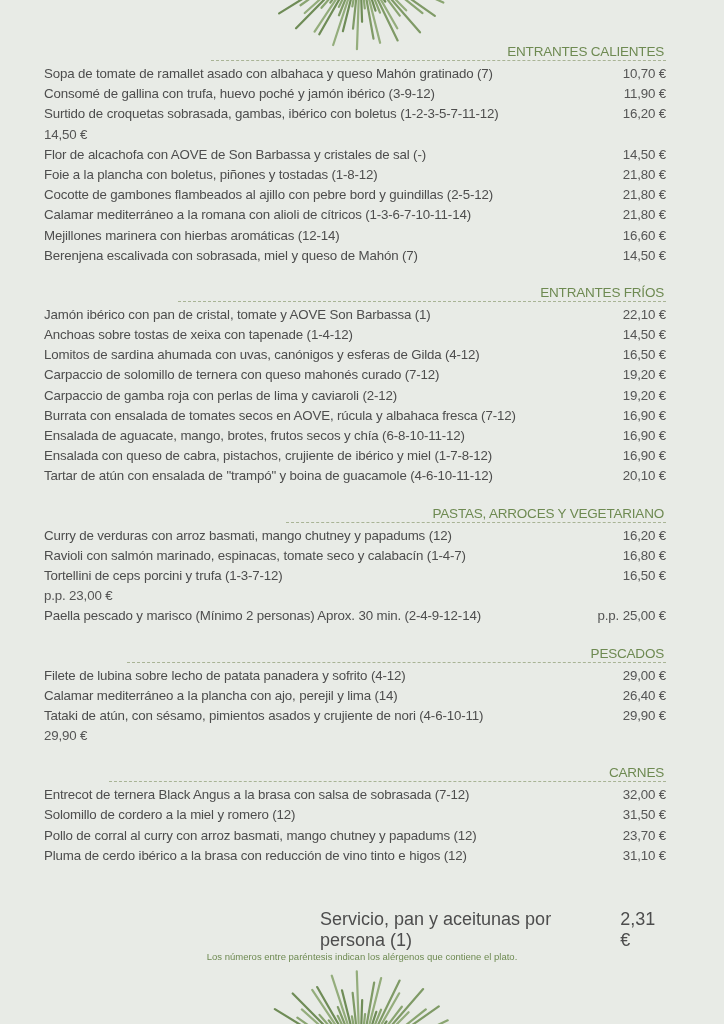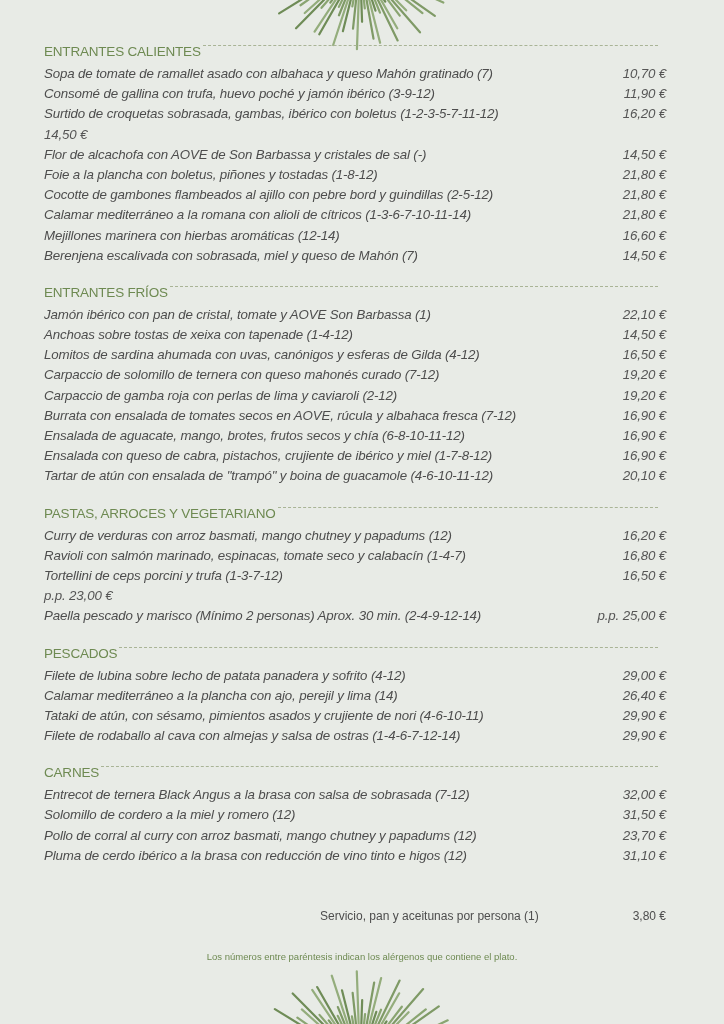--- a/index.html
+++ b/index.html
@@ -8,30 +8,31 @@
     background: #e8ebe6;
     font-family: "Liberation Sans", sans-serif;
     color: #4a4a4a;
     position: relative;
   }
   .palm-top { position: absolute; left: 240px; top: -6px; width: 240px; height: 62px; overflow: hidden; }
   .palm-bottom { position: absolute; left: 240px; top: 966px; width: 240px; height: 58px; overflow: hidden; }
   .menu { position: absolute; left: 44px; top: 44px; width: 622px; }
   .section { margin-bottom: 19px; }
   .section-header {
-    display: flex; height: 18px;
+    display: flex; align-items: flex-end; height: 18px;
     font-size: 13.5px; color: #6e8a52; letter-spacing: -0.2px;
     margin-bottom: 2px;
+    flex-direction: column;
   }
   .section-header .title { white-space: nowrap; padding-right: 2px; position: relative; z-index: 2; }
   .section-header .rule { flex: 0 0 auto; border-bottom: 1px dashed #a9b496; height: 1px; margin-bottom: 2px; }
-  .item { display: flex; justify-content: space-between; height: 20.2px; line-height: 20.2px; font-size: 13.3px; color: #4d4d4d; letter-spacing: -0.15px; font-style: italic; }
+  .item { display: flex; justify-content: space-between; height: 20.2px; line-height: 20.2px; font-size: 13.3px; color: #4d4d4d; letter-spacing: -0.15px; }
   .item .name { white-space: nowrap; }
   .item .price { white-space: nowrap; text-align: center; color: #555; }
-  .service { position: absolute; left: 320px; top: 909px; width: 346px; display: flex; justify-content: space-between; font-size: 12px; color: #4d4d4d; }
+  .service { position: absolute; left: 320px; top: 909px; width: 346px; display: flex; justify-content: space-between; font-size: 18px; color: #4d4d4d; }
   .footnote { position: absolute; left: 0; width: 724px; top: 951px; text-align: center; font-size: 9.5px; color: #6e8a52; }
 </style>
 </head>
 <body>
 
 <div class="palm-top">
   <svg width="240" height="62" viewBox="0 0 240 62" id="palmTop">
       <line x1="127.85829800582951" y1="-28.87571211248565" x2="193.48736494514003" y2="-17.98417320219041" stroke="#7f9a66" stroke-width="2.2" stroke-linecap="round"></line>
       <line x1="127.75143562761906" y1="-28.515976512191" x2="216.4493124787232" y2="-8.896732059511788" stroke="#8aa571" stroke-width="2.2" stroke-linecap="round"></line>
       <line x1="127.61532596118516" y1="-28.161840347247864" x2="185.1490600700089" y2="-12.028065246951286" stroke="#6f8c57" stroke-width="2.2" stroke-linecap="round"></line>
@@ -212,21 +213,20 @@
         </div>
         <div class="item">
           <span class="name">Calamar mediterráneo a la plancha con ajo, perejil y lima (14)</span>
           <span class="price">26,40 €</span>
         </div>
         <div class="item">
           <span class="name">Tataki de atún, con sésamo, pimientos asados y crujiente de nori (4-6-10-11)</span>
           <span class="price">29,90 €</span>
         </div>
         <div class="item">
-          <span class="name">Filete de rodaballo al cava con almejas y salsa de ostras (1-4-6-7-12-14)</span>
           <span class="price">29,90 €</span>
         </div>
       </div>
   </div>
   <div class="section">
     <div class="section-header">
       <span class="title">CARNES</span>
       <span class="rule" style="width: 557px;"></span>
     </div>
     <div class="items">
@@ -245,21 +245,21 @@
         <div class="item">
           <span class="name">Pluma de cerdo ibérico a la brasa con reducción de vino tinto e higos (12)</span>
           <span class="price">31,10 €</span>
         </div>
       </div>
   </div>
 </div>
 
 <div class="service">
   <span>Servicio, pan y aceitunas por persona (1)</span>
-  <span>3,80 €</span>
+  <span>2,31 €</span>
 </div>
 
 <div class="footnote">Los números entre paréntesis indican los alérgenos que contiene el plato.</div>
 
 <div class="palm-bottom">
   <svg width="240" height="58" viewBox="0 0 240 58" id="palmBottom">
       <line x1="127.85829800582951" y1="93.87571211248566" x2="197.35512099488423" y2="82.3517612654636" stroke="#7f9a66" stroke-width="2.2" stroke-linecap="round"></line>
       <line x1="127.75143562761906" y1="93.515976512191" x2="221.52559208286652" y2="72.78603374685451" stroke="#8aa571" stroke-width="2.2" stroke-linecap="round"></line>
       <line x1="127.61532596118516" y1="93.16184034724786" x2="188.57795796843038" y2="76.08217394415925" stroke="#6f8c57" stroke-width="2.2" stroke-linecap="round"></line>
       <line x1="127.45048256799376" y1="92.81463982464861" x2="170.70739259284727" y2="78.00184253922671" stroke="#94ad7c" stroke-width="2.2" stroke-linecap="round"></line>

